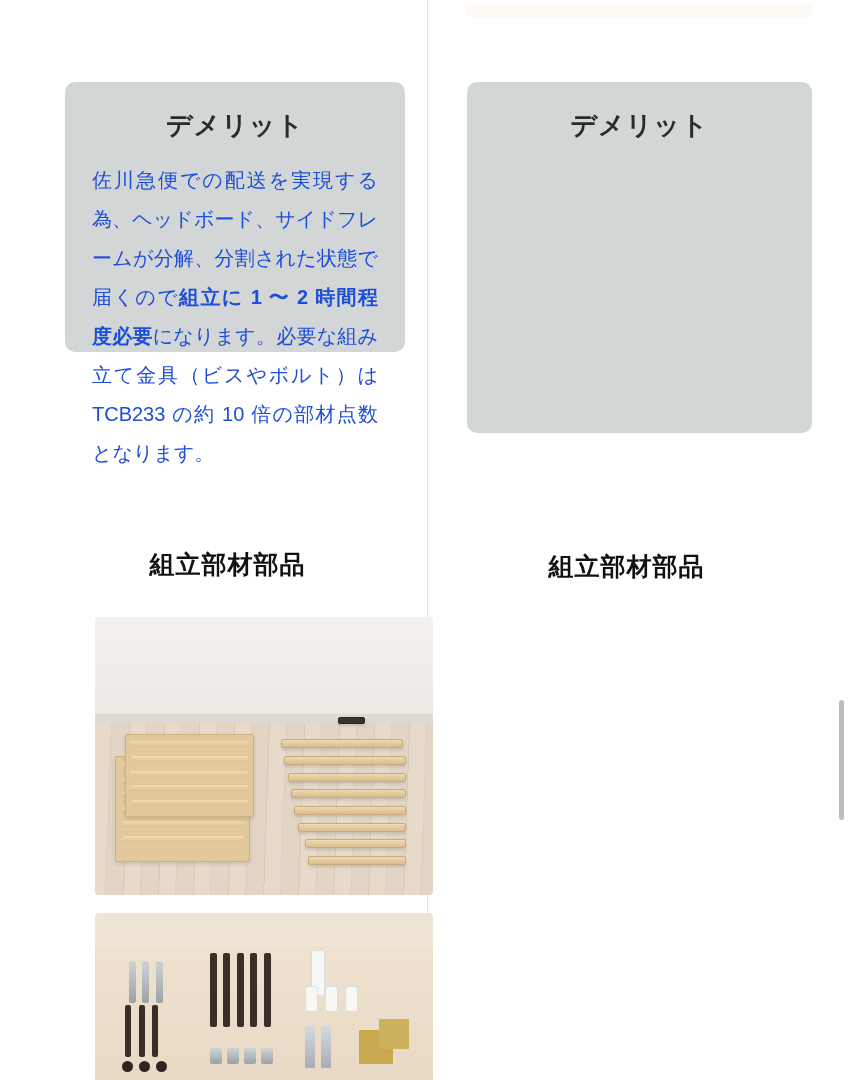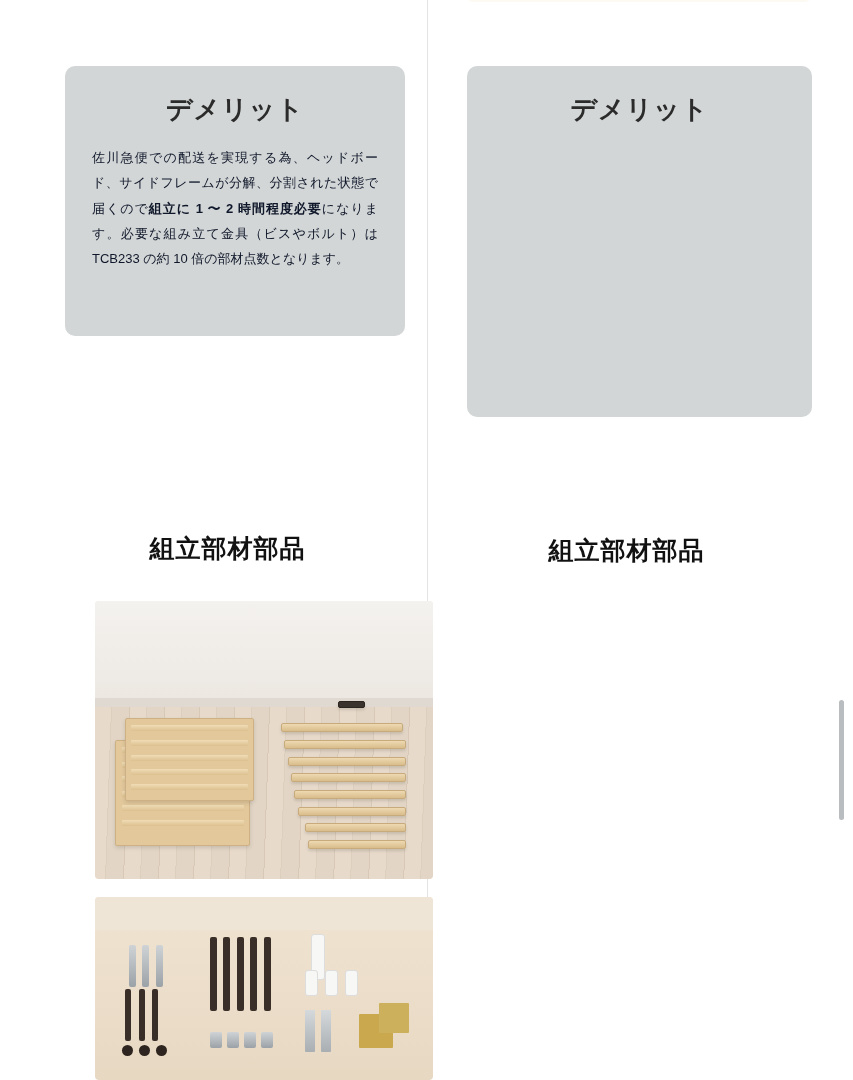--- a/index.html
+++ b/index.html
@@ -41,20 +41,21 @@
     height: 1080px;
   }
   .columns {
     display: flex;
     width: 798px;
     height: 1080px;
   }
   .col {
     width: 399px;
     position: relative;
+    margin-top: 16px;
   }
   .col-divider {
     position: absolute;
     left: 399px; top: 0;
     width: 1px; height: 1080px;
     background: #e3e3e3;
   }
 
   
   .top-sliver {
@@ -88,23 +89,23 @@
   }
   .card-title {
     text-align: center;
     font-size: 26px;
     font-weight: 700;
     color: #2b2b2b;
     letter-spacing: 1px;
     margin-bottom: 18px;
   }
   .card-body {
-    font-size: 13px;
+    font-size: 20px;
     line-height: 1.95;
-    color: #0f172a;
+    color: #1d4ed8;
     text-align: justify;
   }
   .card-body b { font-weight: 700; }
 
   .section-title {
     position: absolute;
     width: 100%;
     text-align: center;
     font-size: 25px;
     font-weight: 700;

